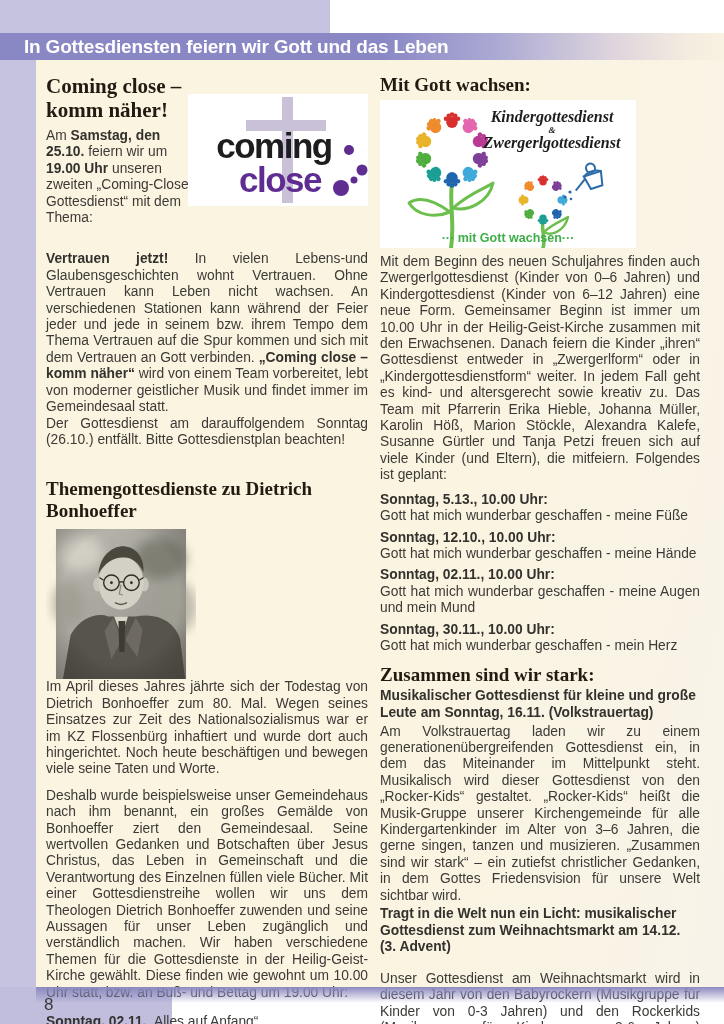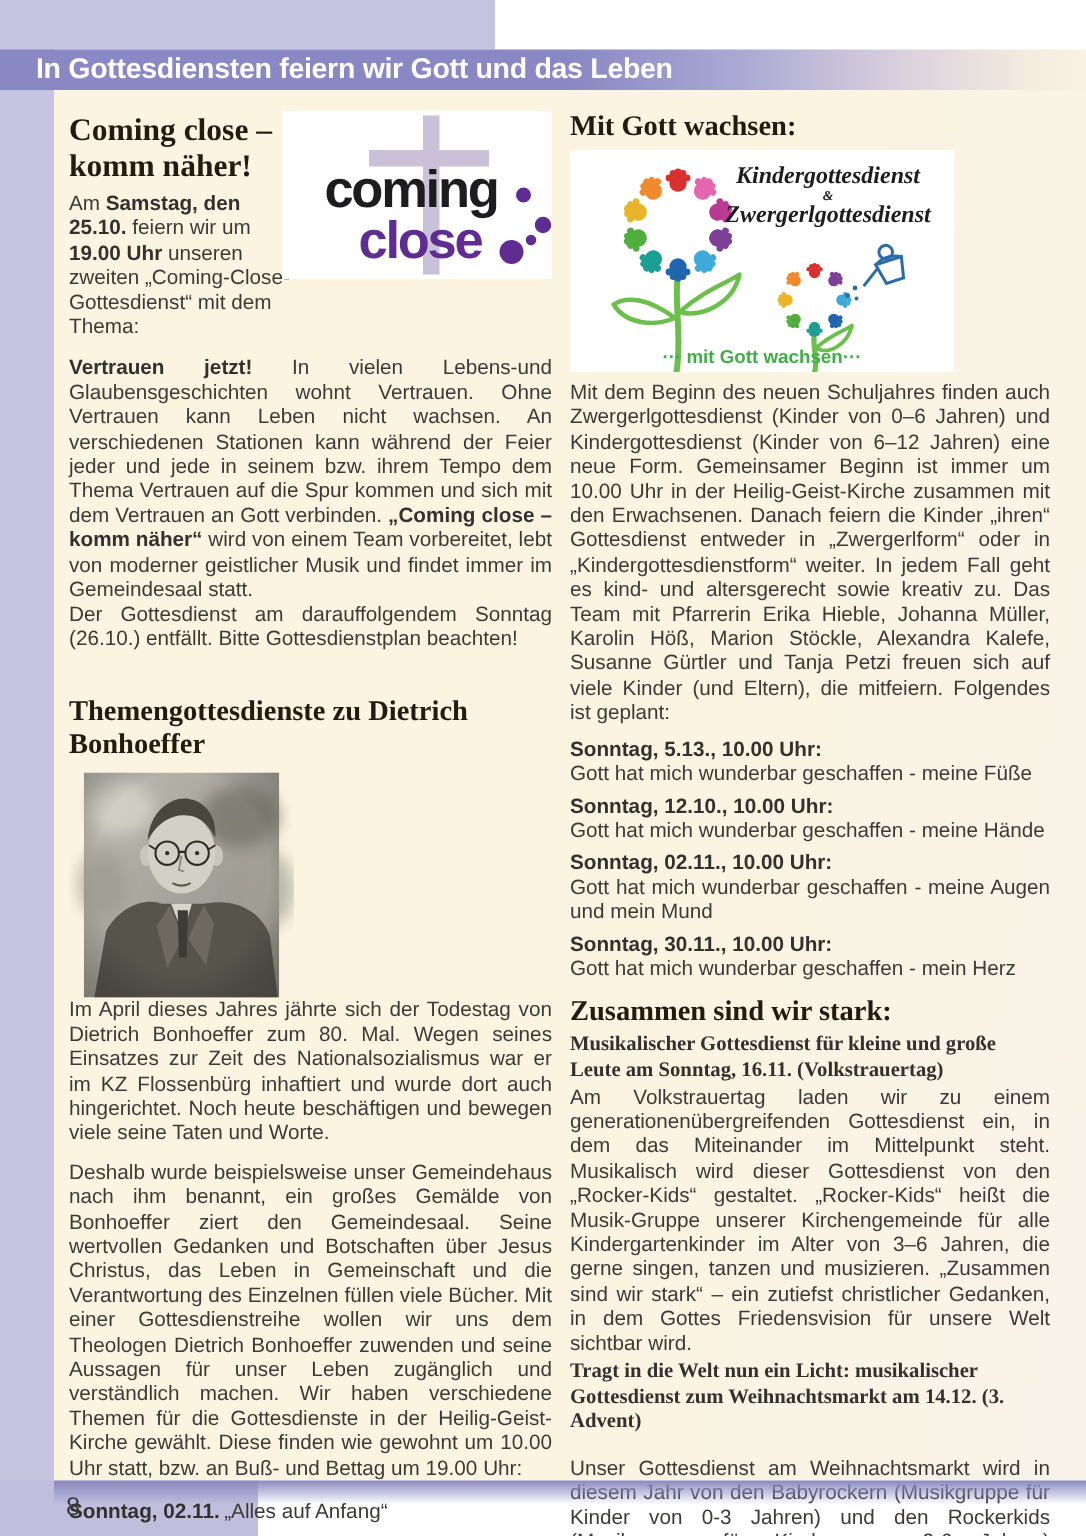--- a/index.html
+++ b/index.html
@@ -32,23 +32,23 @@
 
   h2{font-family:"Liberation Serif",serif;font-weight:bold;color:#231a12;margin:0;}
   .h-big{font-size:21px;line-height:24px;}
   .h-mid{font-size:19px;line-height:22px;}
   p,.body-txt{font-size:13.8px;line-height:16.4px;margin:0;text-align:justify;}
   b{color:#33312e;}
 
   
   .cc-block{position:relative;min-height:126px;}
   .cc-intro{width:150px;margin-top:6px;text-align:left;}
-  .logo-box{position:absolute;right:0;top:0;width:180px;height:112px;background:#ffffff;}
-
-  .vertrauen{margin-top:11px;}
+  .logo-box{position:absolute;right:0;top:20px;width:180px;height:112px;background:#ffffff;}
+
+  .vertrauen{margin-top:25px;}
   .followup{margin-top:0;}
 
   .themen-head{margin-top:30px;}
   .bonhoeffer-row{display:flex;margin-top:7px;flex-direction:column;}
   .bonhoeffer-photo{width:150px;height:173px;flex:0 0 150px;margin-right:9px;}
   .bonhoeffer-intro{flex:1;}
   .deshalb{margin-top:10px;}
 
   .events-l{margin-top:13px;}
   .event-row{font-size:13.8px;line-height:16.4px;margin-bottom:6.6px;}
@@ -56,21 +56,21 @@
 
   
   .kigo-box{width:256px;height:148px;background:#ffffff;margin-top:4px;}
   .mgw-body{margin-top:6px;}
   .events-r{margin-top:8px;}
   .revent{margin-bottom:5px;}
   .revent-date{font-weight:bold;font-size:13.8px;line-height:16.4px;color:#33312e;}
   .revent-title{font-size:13.8px;line-height:16.4px;text-align:justify;}
 
   .zus-head{margin-top:10px;}
-  .subhead{font-weight:bold;color:#33312e;font-size:13.8px;line-height:16.6px;text-align:left;margin-top:2px;font-family:Liberation Serif, serif;}
+  .subhead{font-weight:bold;color:#33312e;font-size:13.8px;line-height:16.6px;text-align:left;margin-top:2px;}
   .zus-body1{margin-top:2px;}
   .subhead2{margin-top:2px;}
   .zus-body2{margin-top:15px;}
 </style>
 </head>
 <body>
 
 <div class="page">
 
   <div class="left-strip"></div>

